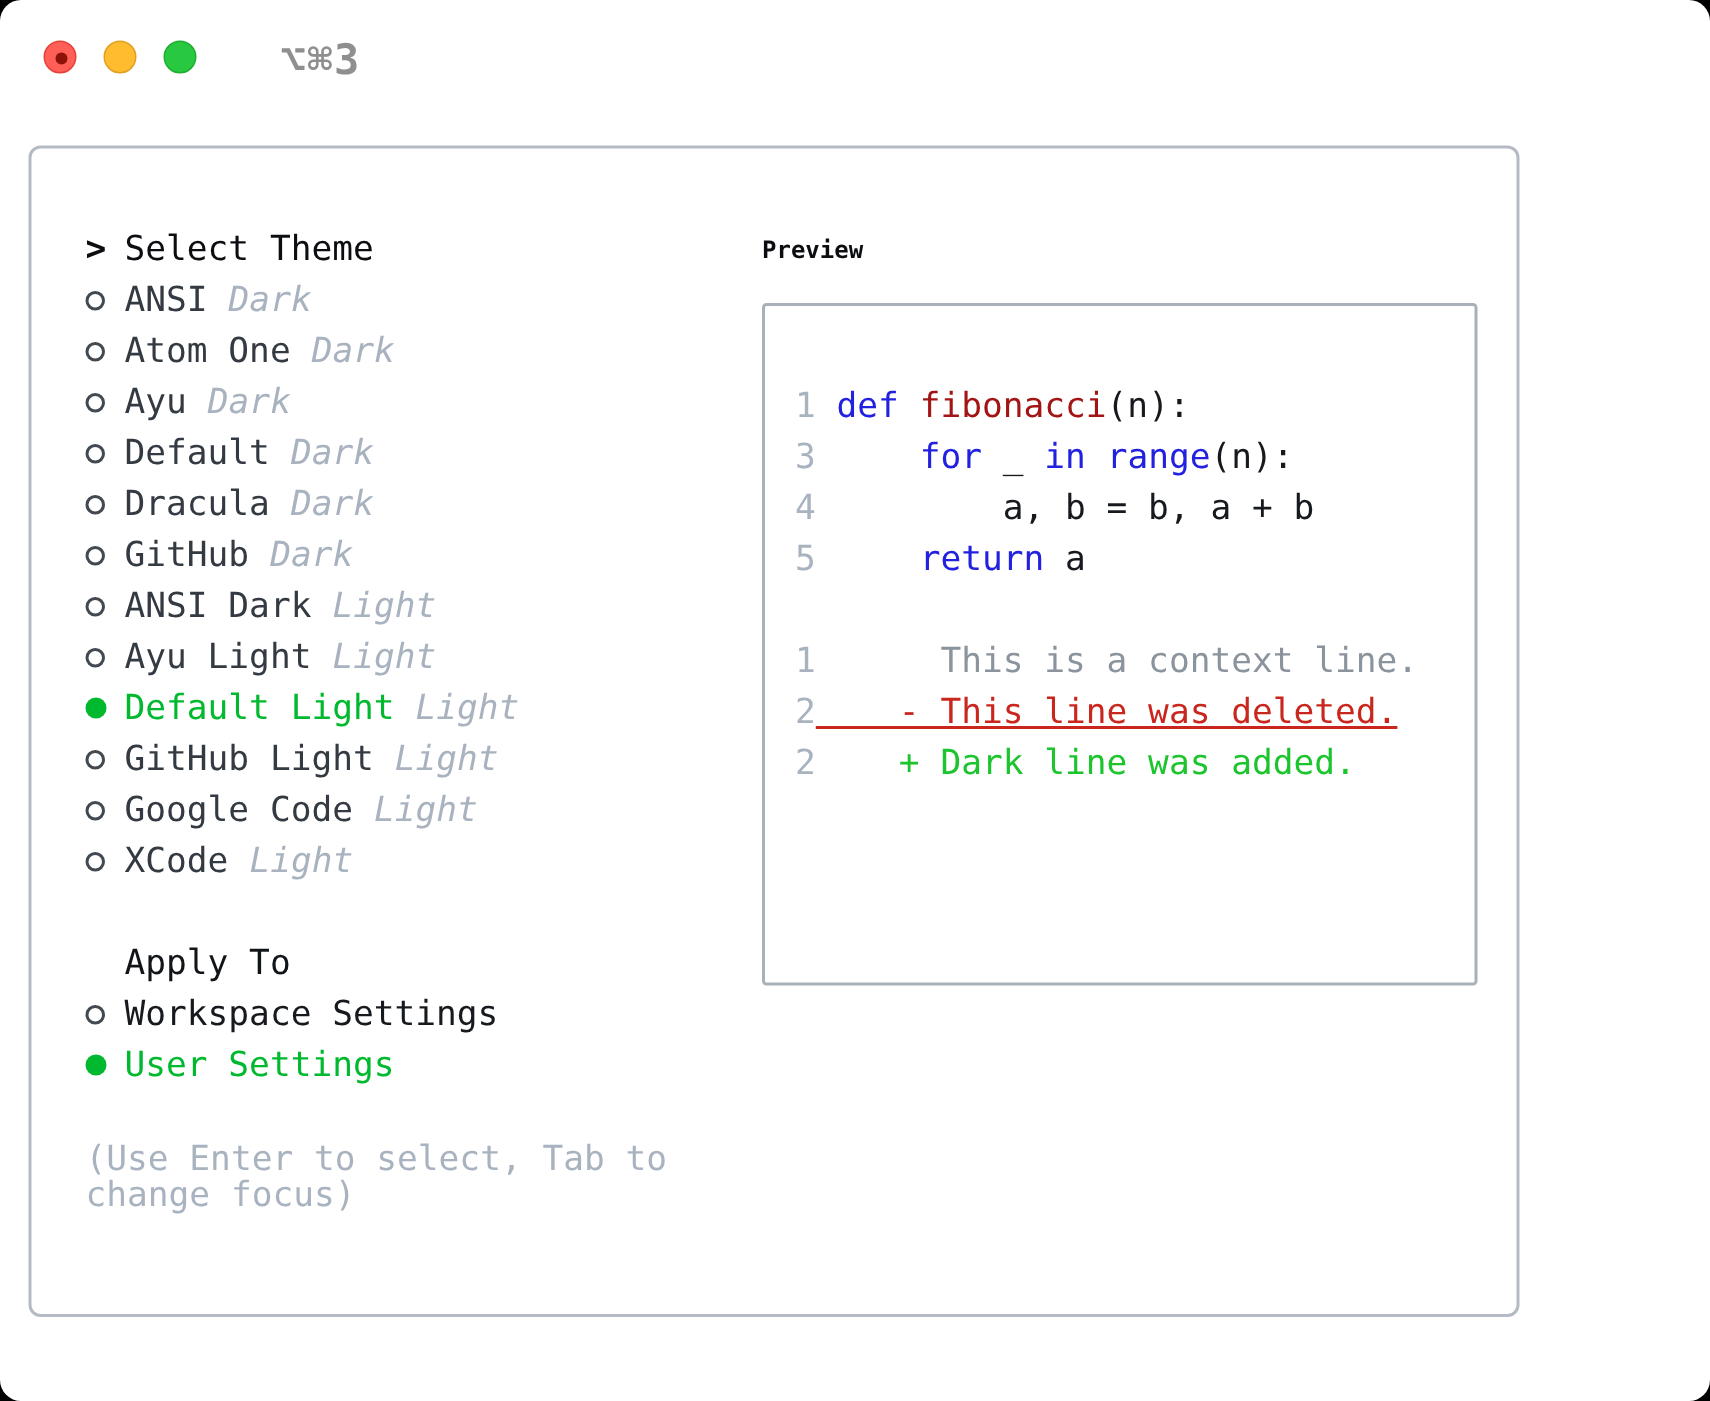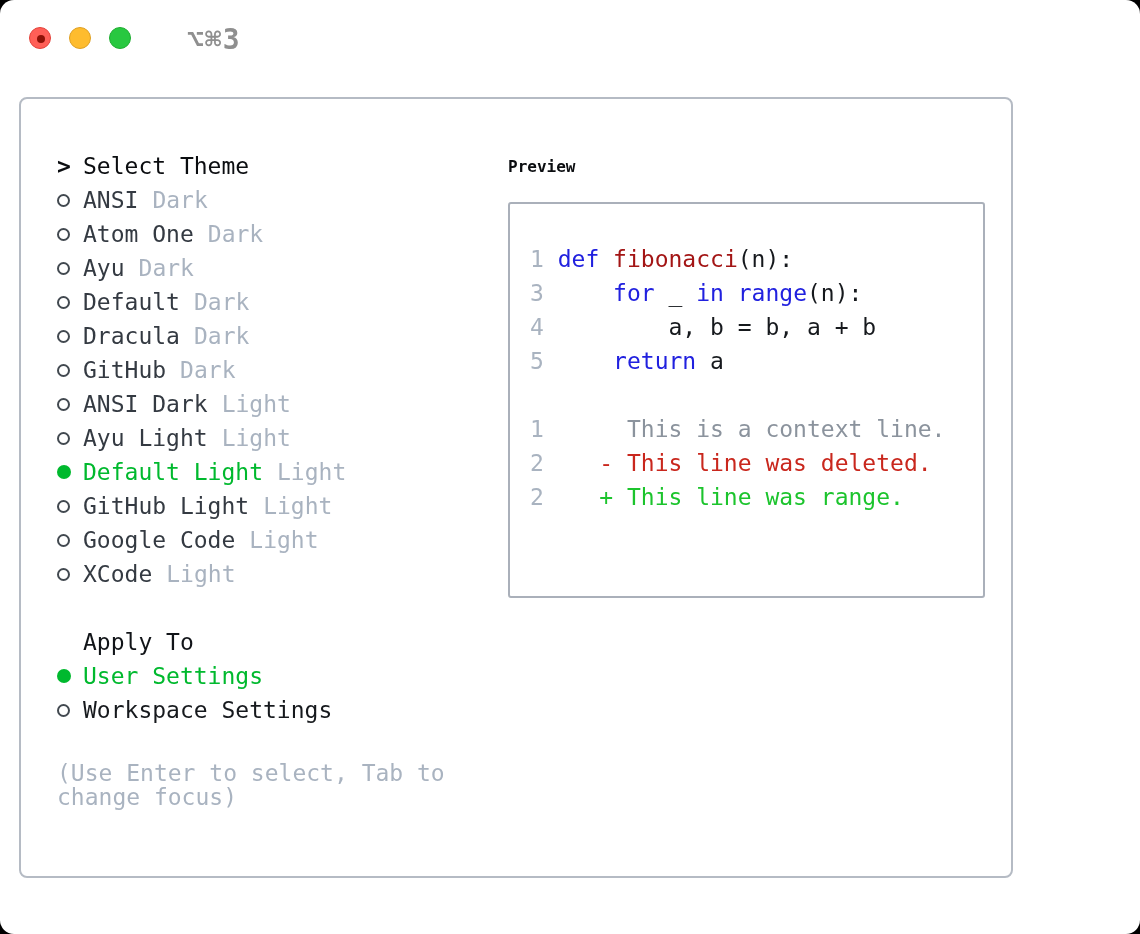--- a/index.html
+++ b/index.html
@@ -58,49 +58,49 @@
     width:13px; height:13px; border-radius:50%;
     border:2px solid #424950; box-sizing:border-box;
   }
   .radio.selected {
     width:14px; height:14px;
     border:none; background:var(--accent-green);
   }
   .header-label { color:#0b0d10; font-weight:normal; }
   .theme-name { color:var(--text-dark);text-align:right; }
   .theme-name.selected { color:var(--accent-green); }
-  .variant { color:var(--text-muted); margin-left:14px; }
+  .variant { color:var(--text-muted); margin-left:14px;font-style:italic; }
   .apply-label { color:#16191d; }
   .apply-label.selected { color:var(--accent-green); }
   .section-header { color:#111418; }
   .spacer { height:34px; }
   .help {
     font-size:23px; line-height:24px;
     color:var(--text-muted);
     width:436px;
   }
   
   .preview-title-row { height:34px; display:flex; align-items:center; }
   .preview-title { font-size:16px; font-weight:bold; color:#0b0d10; }
   .preview-box {
     margin-top:19px;
-    width:477px; height:396px;
+    width:477px; height:455px;
     box-sizing:border-box;
     border:2px solid #aab0ba;
     border-radius:3px;
-    padding:38px 0 0 20px;
+    padding:50px 0 0 20px;
     overflow:hidden;
   }
   .code-line { font-size:23px; line-height:34px; min-height:34px; white-space:pre; }
   .tok-num { color:var(--line-number-gray); }
   .tok-kw  { color:var(--keyword-blue); }
   .tok-fn  { color:var(--function-red); }
   .tok-pl  { color:#16191d; }
   .tok-ctx { color:var(--context-gray); }
-  .tok-del { color:var(--deleted-red); }
+  .tok-del { color:var(--deleted-red);text-decoration:underline; }
   .tok-add { color:var(--added-green); }
 </style>
 </head>
 <body style="--accent-green: #00b92e; --added-green: #1cc42d; --deleted-red: #c9271d; --keyword-blue: #2121df; --function-red: #a31515; --text-dark: #343a42; --text-muted: #a9b3c0; --context-gray: #8b939d; --line-number-gray: #a9b3c0; --border-gray: #b5bbc4; --titlebar-gray: #8f8f8f; --traffic-red: #ff5f57; --traffic-yellow: #febc2e; --traffic-green: #28c840;">
 
 <div class="window">
 
   <div class="titlebar">
     <div class="traffic-lights">
       <span class="tl tl-red">
@@ -223,48 +223,48 @@
       <div class="spacer"></div>
 
       <div class="row">
         <span class="bullet-col"></span>
         <span class="section-header">Apply To</span>
       </div>
 
       <div id="apply-list">
   <div class="row">
     <span class="bullet-col">
+              <span class="radio"></span>
+            </span>
+    <span class="apply-label">Workspace Settings</span>
+  </div>
+
+  <div class="row">
+    <span class="bullet-col">
               <span class="radio selected"></span>
             </span>
     <span class="apply-label selected">User Settings</span>
-  </div>
-
-  <div class="row">
-    <span class="bullet-col">
-              <span class="radio"></span>
-            </span>
-    <span class="apply-label">Workspace Settings</span>
   </div>
 </div>
 
       <div class="spacer"></div>
 
       <div class="help">(Use Enter to select, Tab to change focus)</div>
     </div>
 
     <div class="right-col">
       <div class="preview-title-row">
         <span class="preview-title">Preview</span>
       </div>
       <div class="preview-box" id="preview-box">
           <div class="code-line"><span class="tok-num">1 </span><span class="tok-kw">def</span><span class="tok-pl"> </span><span class="tok-fn">fibonacci</span><span class="tok-pl">(n):</span></div>
           <div class="code-line"><span class="tok-num">3 </span><span class="tok-pl">    </span><span class="tok-kw">for</span><span class="tok-pl"> _ </span><span class="tok-kw">in</span><span class="tok-pl"> </span><span class="tok-kw">range</span><span class="tok-pl">(n):</span></div>
           <div class="code-line"><span class="tok-num">4 </span><span class="tok-pl">        a, b = b, a + b</span></div>
           <div class="code-line"><span class="tok-num">5 </span><span class="tok-pl">    </span><span class="tok-kw">return</span><span class="tok-pl"> a</span></div>
           <div class="code-line"></div>
           <div class="code-line"><span class="tok-num">1</span><span class="tok-ctx">      This is a context line.</span></div>
           <div class="code-line"><span class="tok-num">2</span><span class="tok-del">    - This line was deleted.</span></div>
-          <div class="code-line"><span class="tok-num">2</span><span class="tok-add">    + This line was range.</span></div>
+          <div class="code-line"><span class="tok-num">2</span><span class="tok-add">    + Dark line was added.</span></div>
         </div>
     </div>
 
   </div>
 </div>
 
 </body></html>

